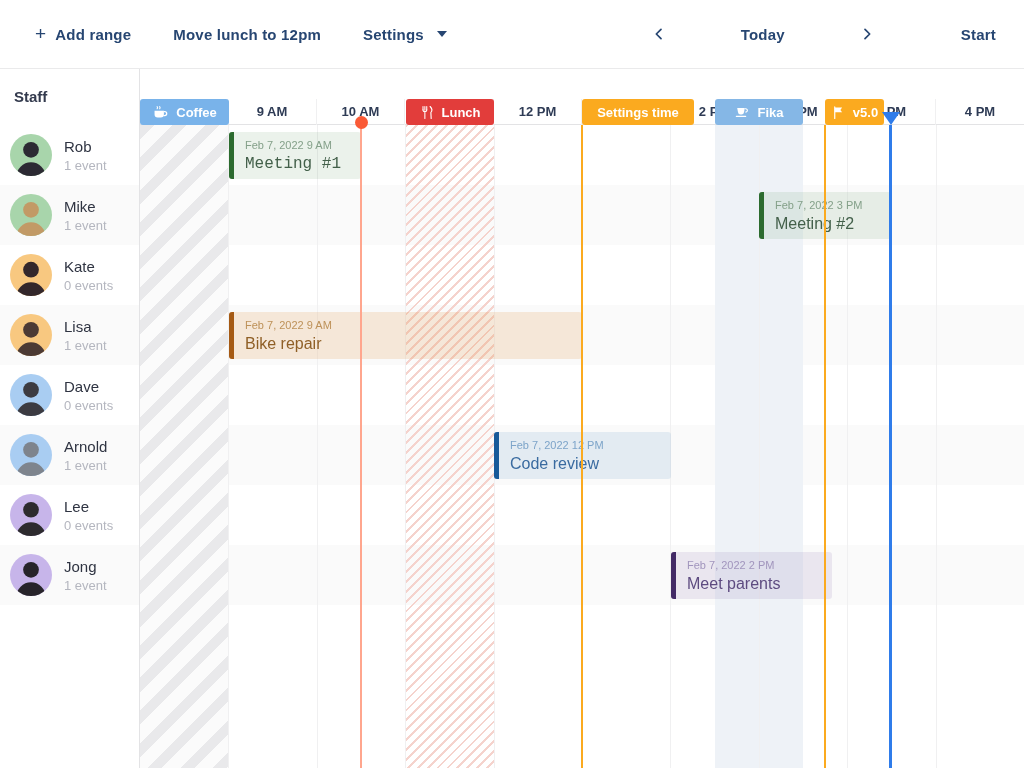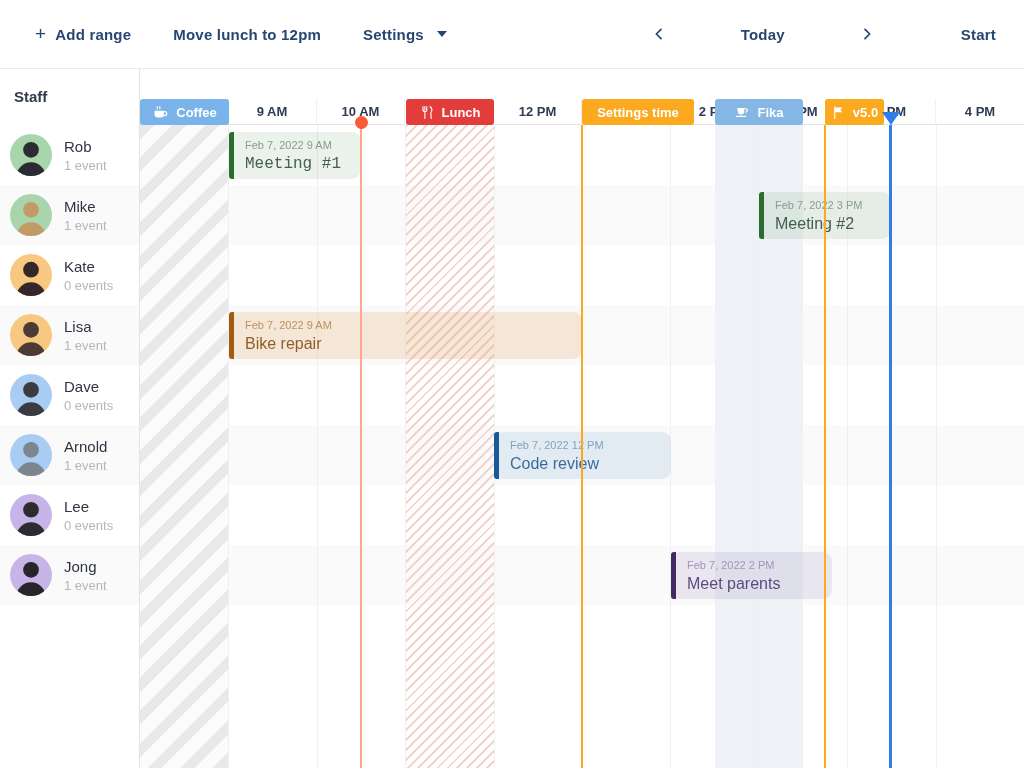--- a/index.html
+++ b/index.html
@@ -53,21 +53,21 @@
   .body { position:absolute; left:0; top:56px; width:884px; height:643px; overflow:hidden; }
   .sched-row { position:absolute; left:0; width:884px; height:60px; }
   .sched-row.alt { background:#fafafa; }
   .grid-line { position:absolute; top:0; width:1px; height:643px; background:#f0f0f1; z-index:1; }
   .col { position:absolute; top:0; height:643px; }
   .col-hatch { background:repeating-linear-gradient(135deg,#e9e9eb 0 10px,#fbfbfb 10px 23px); z-index:0; }
   .col-lunch { background:repeating-linear-gradient(135deg,#f5d3cd 0 2px,rgba(255,255,255,0) 2px 7px); z-index:0; }
   .col-fika  { background:#eef2f7; z-index:0; }
   .v-line { position:absolute; top:0; height:643px; z-index:3; }
 
-  .event { position:absolute; height:47px; border-radius:9px; z-index:2; }
+  .event { position:absolute; height:47px; border-radius:3px; z-index:2; }
   .event .bar { position:absolute; left:0; top:0; width:5px; height:47px; border-radius:3px 0 0 3px; }
   .event .ev-date { position:absolute; left:16px; top:7px; font-size:11px; font-weight:400; }
   .event .ev-title { position:absolute; left:16px; top:23px; font-size:16px; }
 </style>
 </head>
 <body>
 
 <div class="app">
 
   <div class="toolbar">

